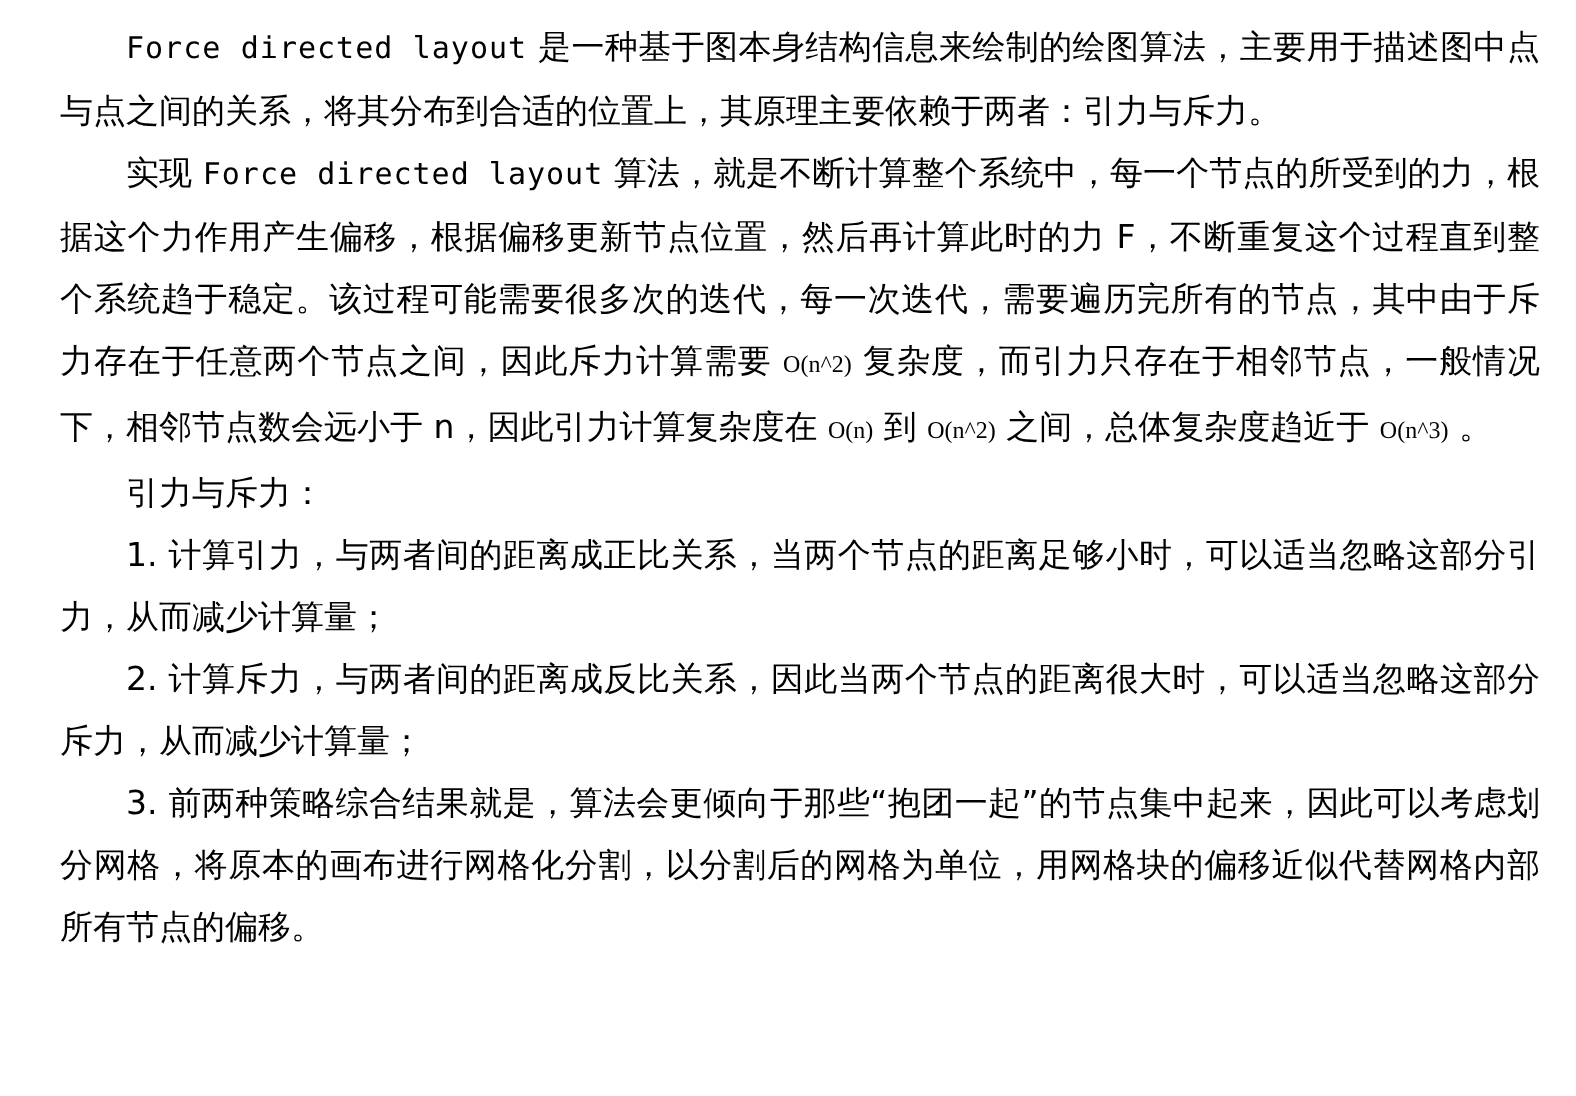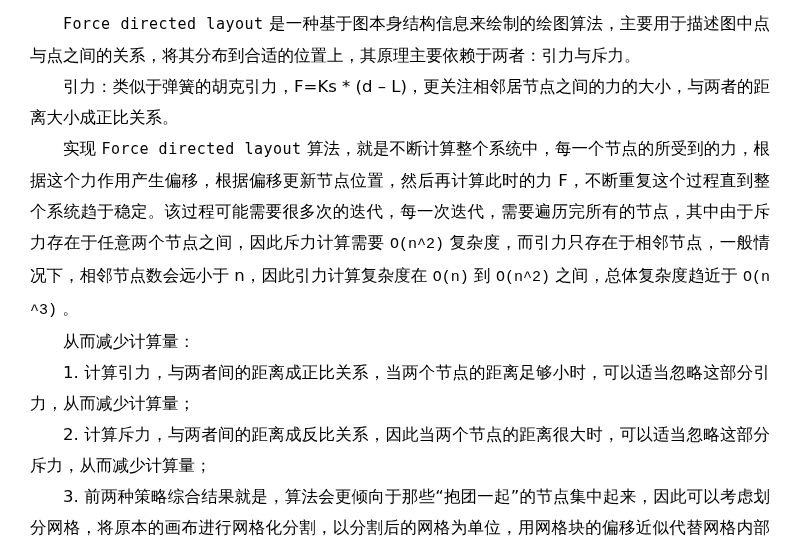--- a/index.html
+++ b/index.html
@@ -31,28 +31,27 @@
   }
   p.indent {
     text-indent: 2em;
   }
   .mono {
     font-family: "DejaVu Sans Mono", monospace;
     font-size: 15px;
     letter-spacing: 0.5px;
   }
   .code {
-    font-family: Liberation Mono, monospace;
-    font-size: 15px;
+    font-family: Liberation Serif, serif;
+    font-size: 12px;
   }
 </style>
 </head>
 <body>
 
 <div id="doc">
     <p class="para indent"><span class="mono">Force directed layout</span><span> 是一种基于图本身结构信息来绘制的绘图算法，主要用于描述图中点与点之间的关系，将其分布到合适的位置上，其原理主要依赖于两者：引力与斥力。</span></p>
-    <p class="para indent"><span>引力：类似于弹簧的胡克引力，F=Ks * (d – L)，更关注相邻居节点之间的力的大小，与两者的距离大小成正比关系。</span></p>
     <p class="para indent"><span>实现 </span><span class="mono">Force directed layout</span><span> 算法，就是不断计算整个系统中，每一个节点的所受到的力，根据这个力作用产生偏移，根据偏移更新节点位置，然后再计算此时的力 F，不断重复这个过程直到整个系统趋于稳定。该过程可能需要很多次的迭代，每一次迭代，需要遍历完所有的节点，其中由于斥力存在于任意两个节点之间，因此斥力计算需要 </span><span class="code">O(n^2)</span><span> 复杂度，而引力只存在于相邻节点，一般情况下，相邻节点数会远小于 n，因此引力计算复杂度在 </span><span class="code">O(n)</span><span> 到 </span><span class="code">O(n^2)</span><span> 之间，总体复杂度趋近于 </span><span class="code">O(n^3)</span><span> 。</span></p>
-    <p class="para indent"><span>从而减少计算量：</span></p>
+    <p class="para indent"><span>引力与斥力：</span></p>
     <p class="para indent"><span>1. 计算引力，与两者间的距离成正比关系，当两个节点的距离足够小时，可以适当忽略这部分引力，从而减少计算量；</span></p>
     <p class="para indent"><span>2. 计算斥力，与两者间的距离成反比关系，因此当两个节点的距离很大时，可以适当忽略这部分斥力，从而减少计算量；</span></p>
     <p class="para indent"><span>3. 前两种策略综合结果就是，算法会更倾向于那些“抱团一起”的节点集中起来，因此可以考虑划分网格，将原本的画布进行网格化分割，以分割后的网格为单位，用网格块的偏移近似代替网格内部所有节点的偏移。</span></p>
   </div>
 
 </body></html>

